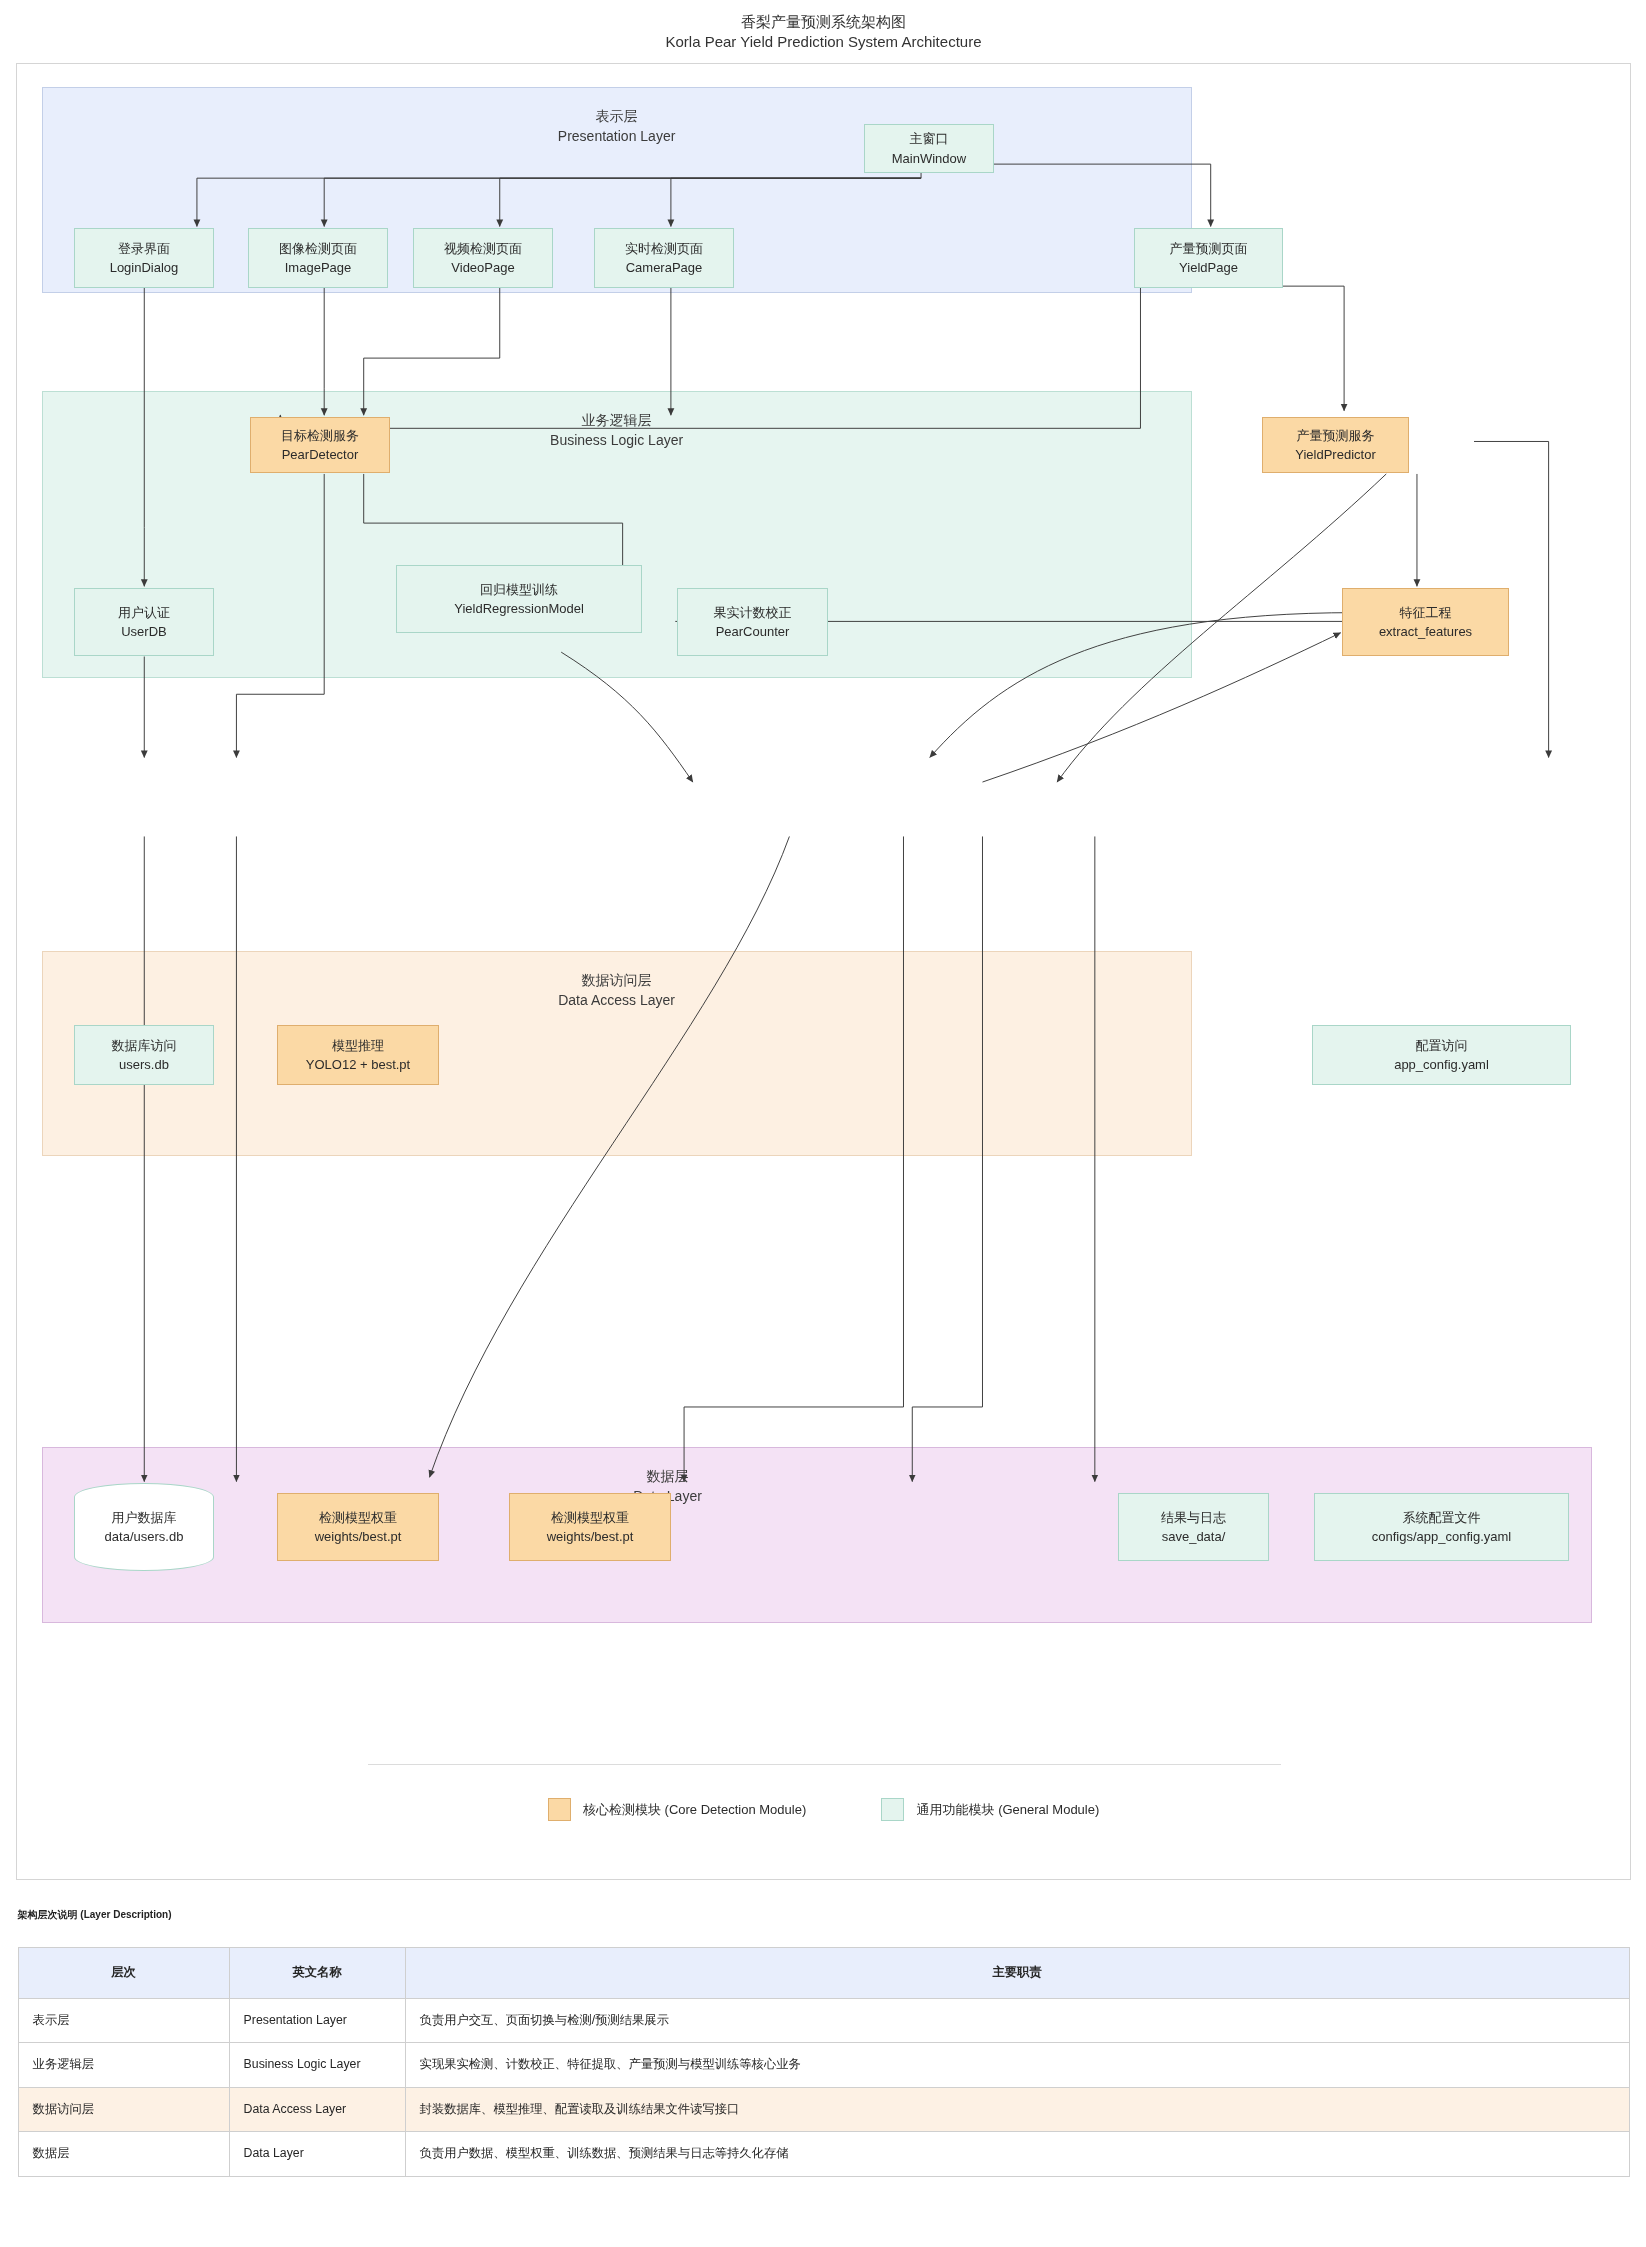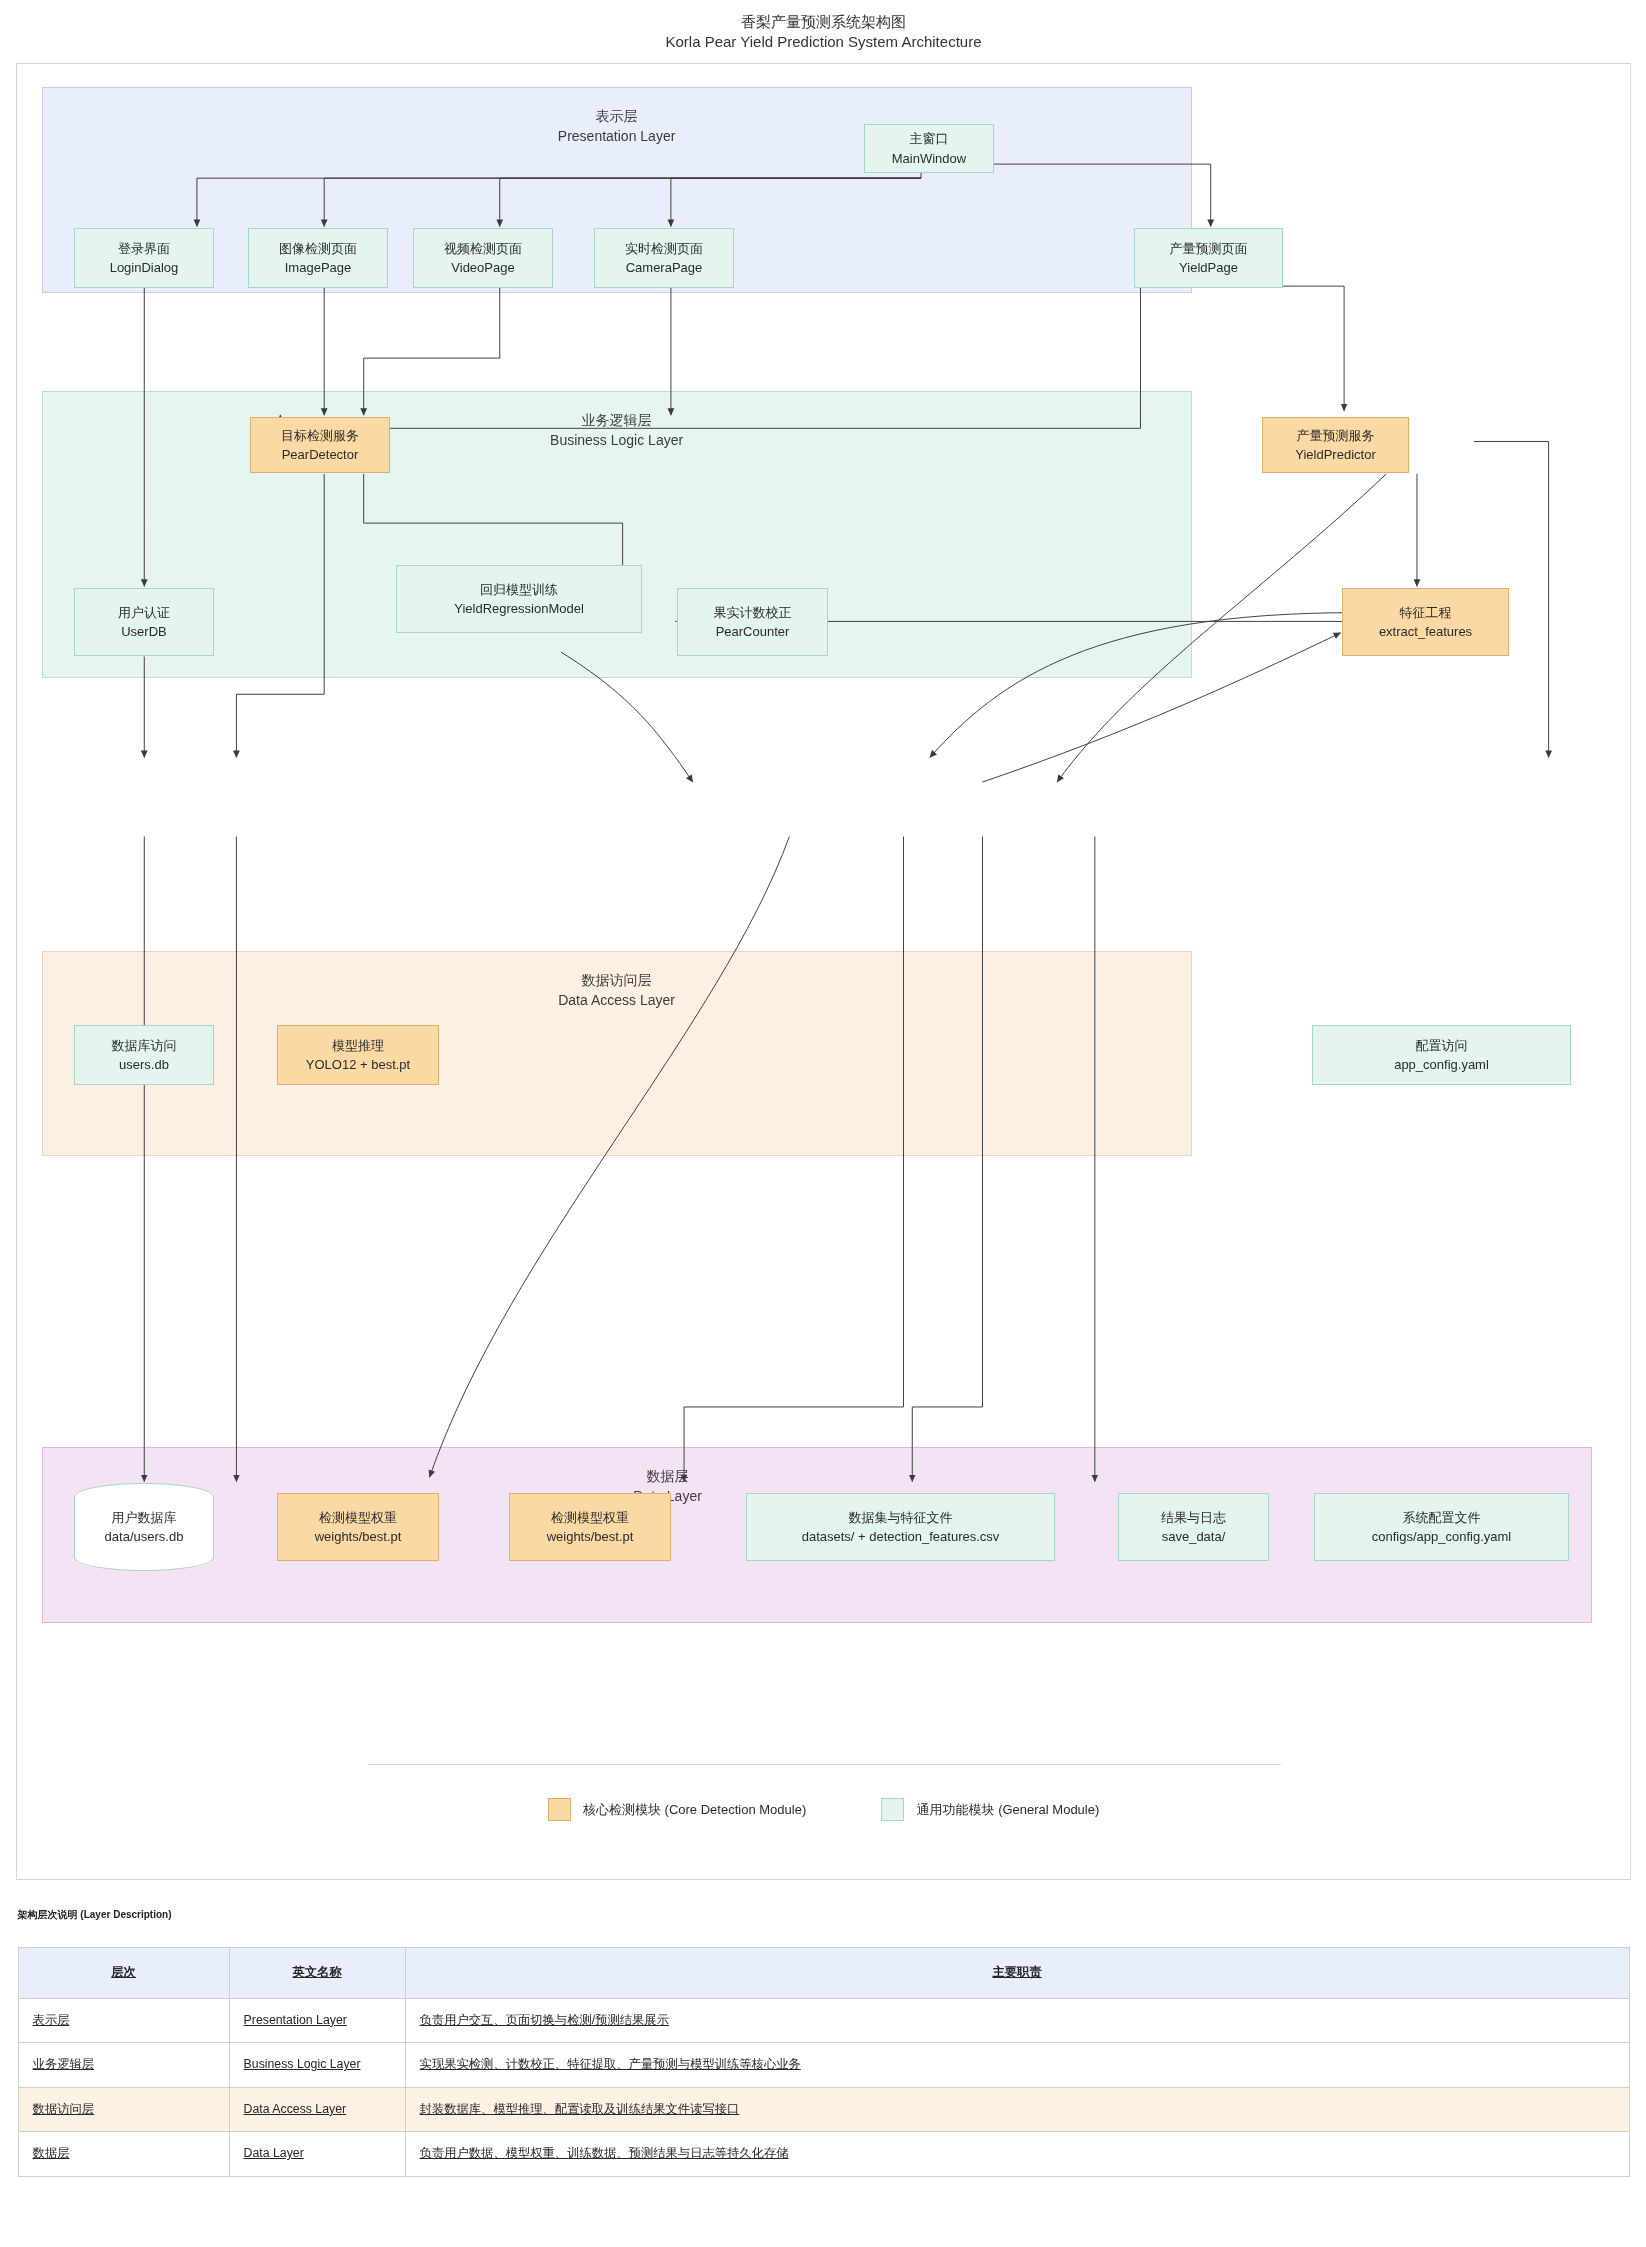--- a/index.html
+++ b/index.html
@@ -127,21 +127,20 @@
     font-size: 12.3px;
     color: #262626;
   }
   table.layer-table th,
   table.layer-table td {
     border: 0.9px solid #cfcfcf;
     padding: 13px 14px;
     text-align: left;
     font-weight: normal;
     line-height: 17.6px;
-    text-decoration: underline;
   }
   table.layer-table thead th {
     background: #e8eefc;
     font-weight: bold;
     text-align: center;
     padding: 16px 14px;
   }
   table.layer-table tbody tr.alt td { background: #fdf1e4; }
   .col-a { width: 211px; }
   .col-b { width: 176px; }
@@ -317,24 +316,20 @@
       <div class="l2">data/users.db</div>
     </div>
     <div class="node node-core" style="left:260px; top:1429px; width:162px; height:68px;">
       <div class="l1">检测模型权重</div>
       <div class="l2">weights/best.pt</div>
     </div>
     <div class="node node-core" style="left:492px; top:1429px; width:162px; height:68px;">
       <div class="l1">检测模型权重</div>
       <div class="l2">weights/best.pt</div>
     </div>
-    <div class="node node-general" style="left:729px; top:1429px; width:309px; height:68px;">
-      <div class="l1">数据集与特征文件</div>
-      <div class="l2">datasets/ + detection_features.csv</div>
-    </div>
     <div class="node node-general" style="left:1101px; top:1429px; width:151px; height:68px;">
       <div class="l1">结果与日志</div>
       <div class="l2">save_data/</div>
     </div>
     <div class="node node-general" style="left:1297px; top:1429px; width:255px; height:68px;">
       <div class="l1">系统配置文件</div>
       <div class="l2">configs/app_config.yaml</div>
     </div>
 
     <div class="legend-rule"></div>

